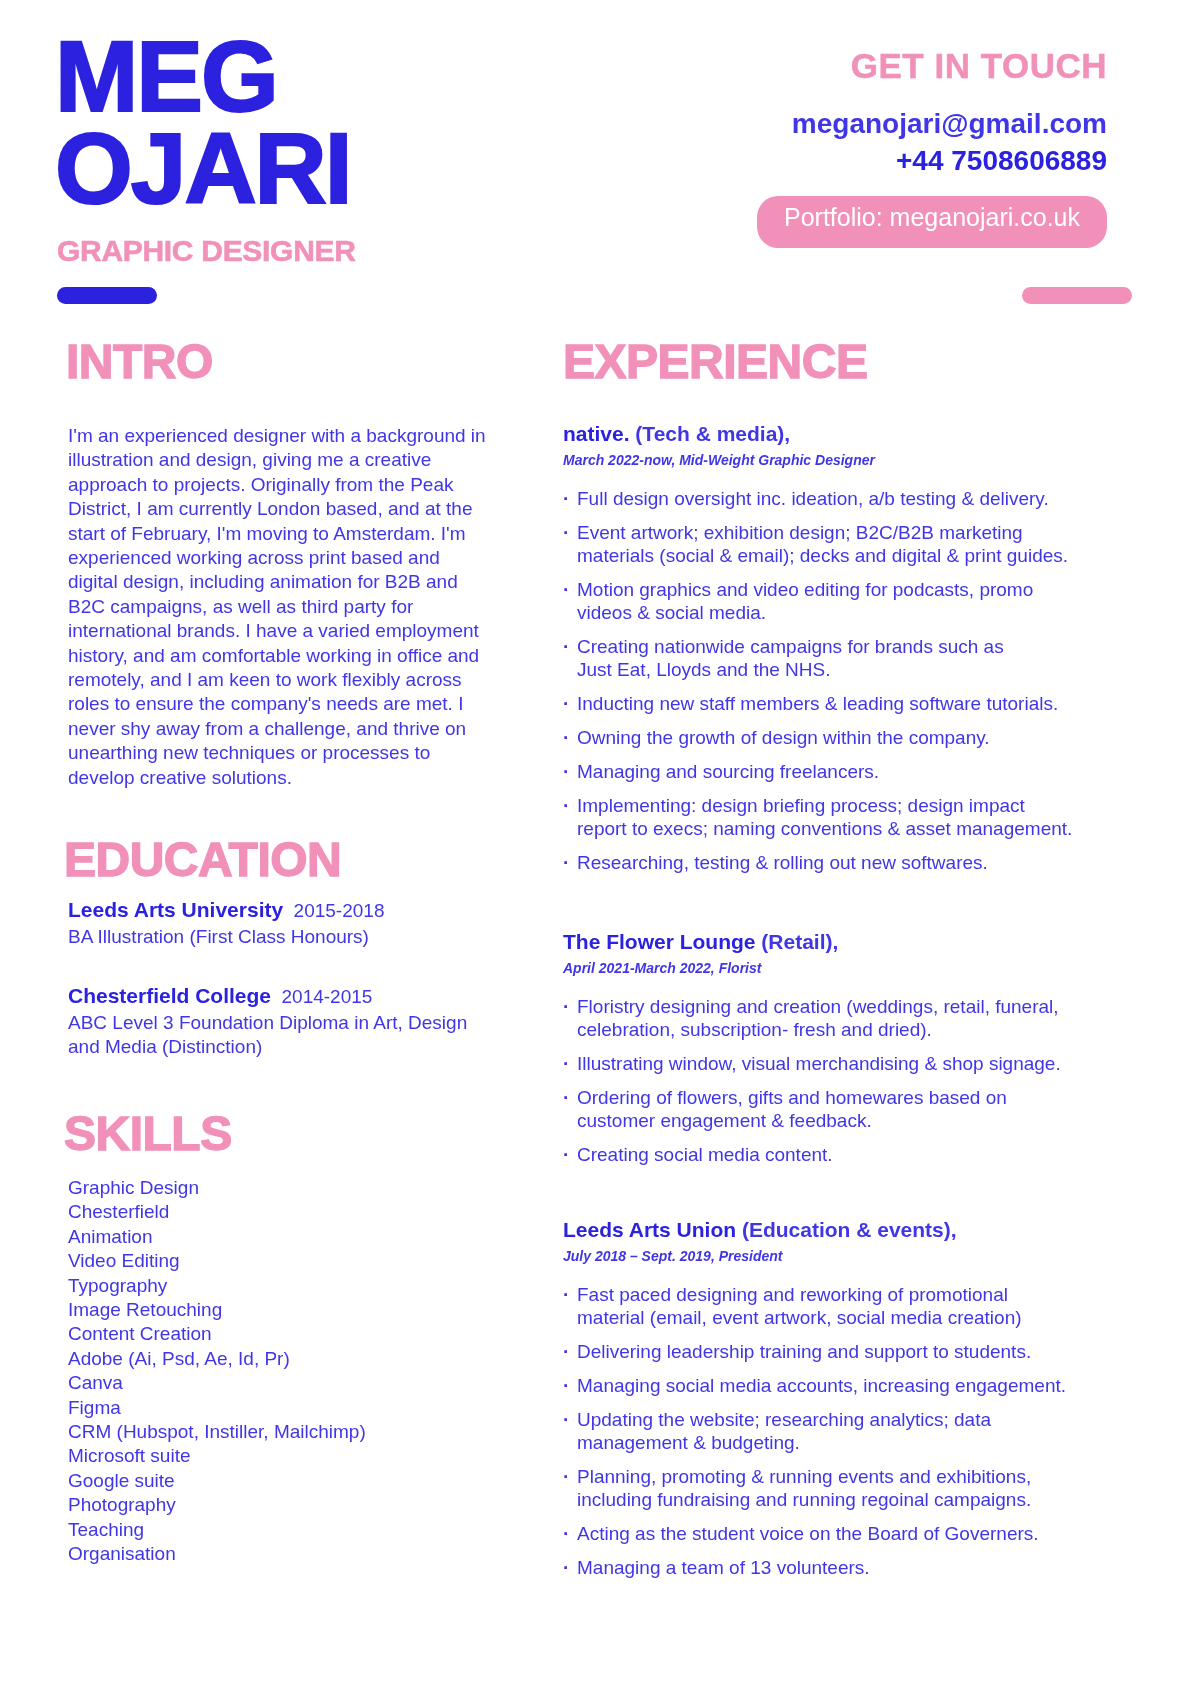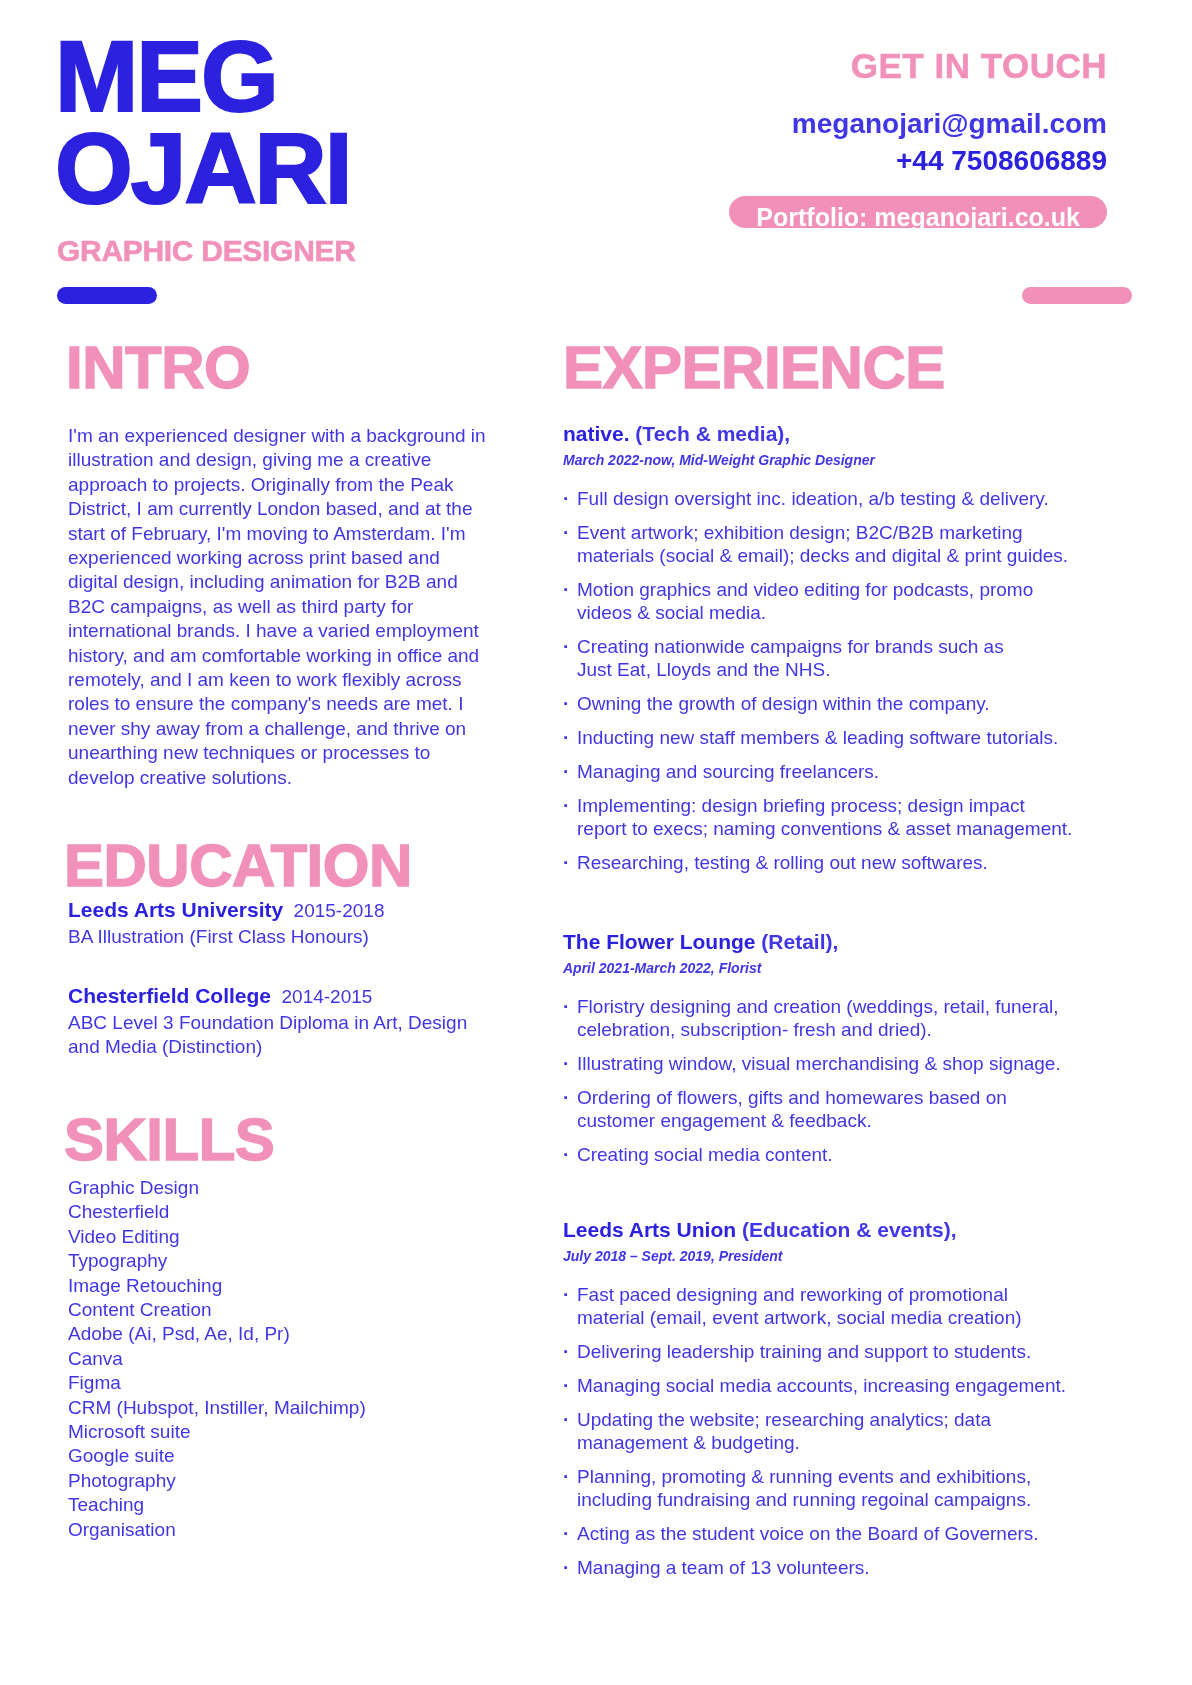--- a/index.html
+++ b/index.html
@@ -47,29 +47,29 @@
     display:block;margin-top:22px;
     color:var(--body_blue);font-size:28px;font-weight:600;text-decoration:none;
   }
   .contact-phone{
     display:block;margin-top:5px;
     color:var(--brand_blue);font-size:28px;font-weight:700;text-decoration:none;
   }
   .portfolio-pill{
     display:inline-block;margin-top:19px;
     background:var(--pink);color:var(--white);
-    font-size:25px;font-weight:700;
-    height:32px;line-height:42px;padding:0 27px;border-radius:21px;
+    font-size:25px;font-weight:400;
+    height:52px;line-height:42px;padding:0 27px;border-radius:21px;
     text-decoration:none;
   }
 
   
   .sec-h{
     position:absolute;
-    color:var(--pink);font-size:60px;font-weight:800;line-height:1;
+    color:var(--pink);font-size:48px;font-weight:800;line-height:1;
     -webkit-text-stroke:1.4px var(--pink);
     letter-spacing:-0.5px;
   }
   #intro-heading{left:66px;top:338px;}
   #education-heading{left:64px;top:836px;}
   #skills-heading{left:64px;top:1110px;}
   #experience-heading{left:563px;top:338px;}
 
   
   .intro-body{
@@ -154,20 +154,21 @@
       <span class="edu-school">Chesterfield College</span>
       <span class="edu-years">2014-2015</span>
     </div>
     <div class="edu-detail">ABC Level 3 Foundation Diploma in Art, Design and Media (Distinction)</div>
   </div>
 
   <h2 class="sec-h" id="skills-heading">SKILLS</h2>
   <ul class="skills-list">
     <li>Graphic Design</li>
     <li>Chesterfield</li>
+    <li>Animation</li>
     <li>Video Editing</li>
     <li>Typography</li>
     <li>Image Retouching</li>
     <li>Content Creation</li>
     <li>Adobe (Ai, Psd, Ae, Id, Pr)</li>
     <li>Canva</li>
     <li>Figma</li>
     <li>CRM (Hubspot, Instiller, Mailchimp)</li>
     <li>Microsoft suite</li>
     <li>Google suite</li>
@@ -193,24 +194,24 @@
         </li>
       <li>
           <span>Motion graphics and video editing for podcasts, promo
 videos &amp; social media.</span>
         </li>
       <li>
           <span>Creating nationwide campaigns for brands such as
 Just Eat, Lloyds and the NHS.</span>
         </li>
       <li>
+          <span>Inducting new staff members &amp; leading software tutorials.</span>
+        </li>
+      <li>
           <span>Owning the growth of design within the company.</span>
-        </li>
-      <li>
-          <span>Inducting new staff members &amp; leading software tutorials.</span>
         </li>
       <li>
           <span>Managing and sourcing freelancers.</span>
         </li>
       <li>
           <span>Implementing: design briefing process; design impact
 report to execs; naming conventions &amp; asset management.</span>
         </li>
       <li>
           <span>Researching, testing &amp; rolling out new softwares.</span>

